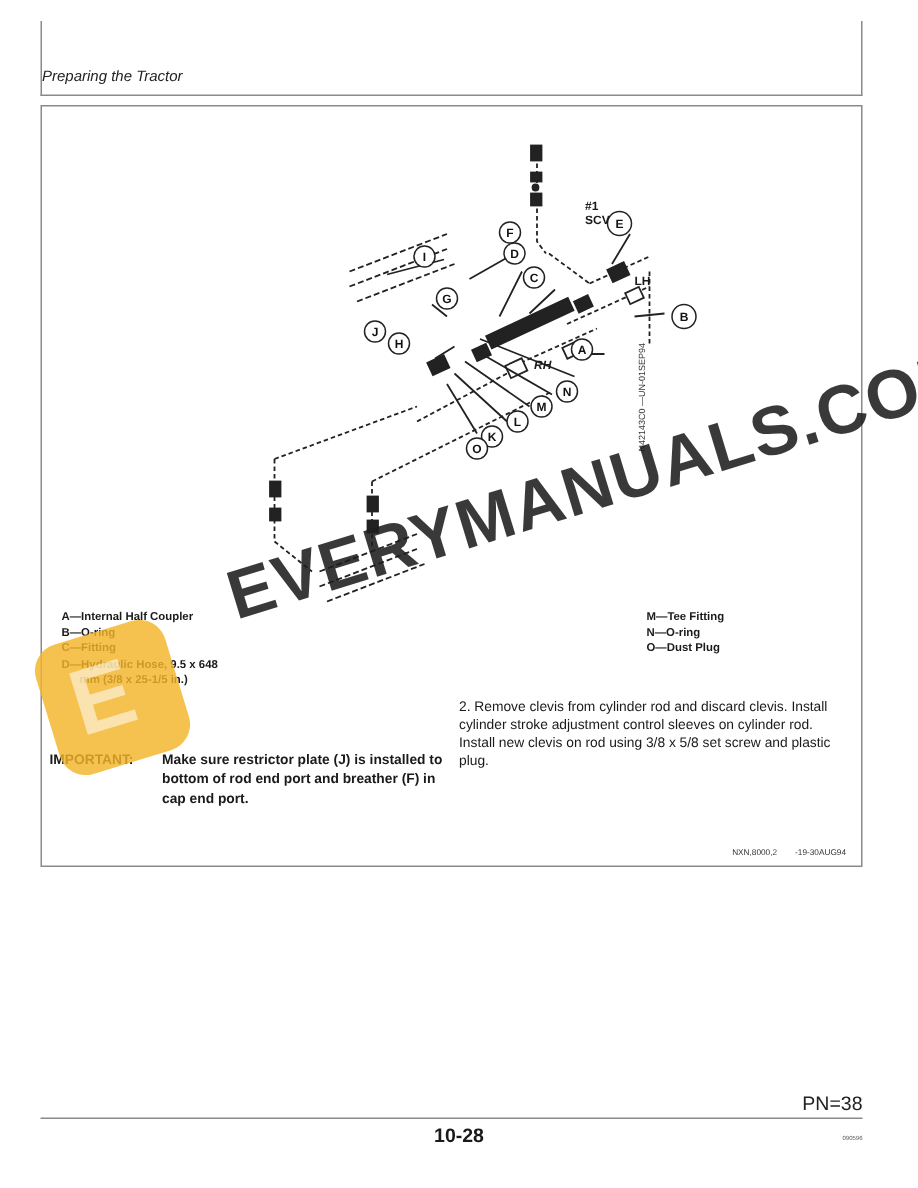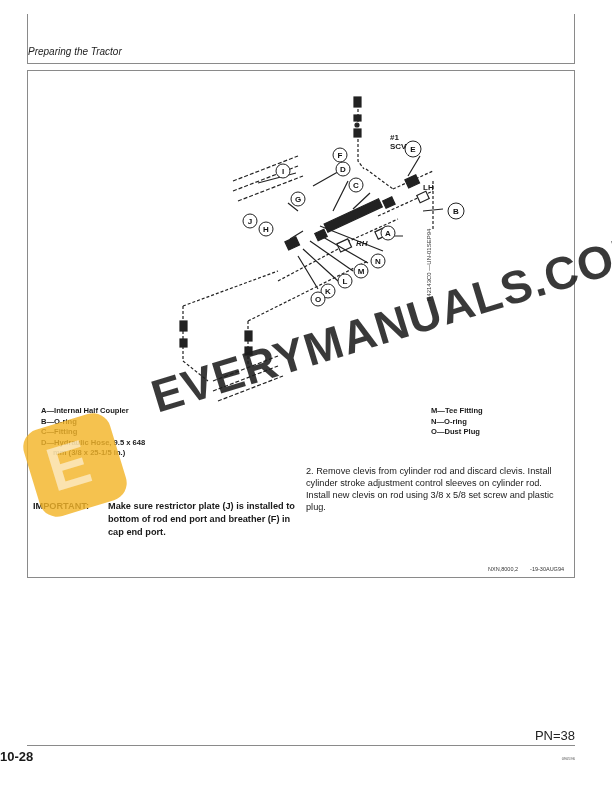--- a/index.html
+++ b/index.html
@@ -17,21 +17,21 @@
   .legend { position: absolute; top: 335px; font-size: 7.6px; font-weight: bold; line-height: 10.6px; color: #1a1a1a; }
   .legend div { white-space: nowrap; }
   .legend .indent { padding-left: 12px; }
   .step { position: absolute; font-size: 9.2px; line-height: 12px; color: #1a1a1a; }
   .important { position: absolute; left: 5px; top: 429px; font-size: 9.2px; font-weight: bold; line-height: 13px; }
   .important .lbl { position: absolute; left: 0; top: 0; }
   .important .txt { position: absolute; left: 75px; top: 0; width: 200px; }
   .doc-ref { position: absolute; right: 10px; bottom: 5px; font-size: 5.5px; color: #333; white-space: nowrap; }
   .doc-ref span { margin-left: 12px; }
   .footer-rule { position: absolute; left: 27px; top: 745px; width: 548px; height: 1px; background: #8a8a8a; }
-  .page-num { position: absolute; left: 0; right: 0; top: 749px; text-align: left; font-size: 13px; font-weight: bold; }
+  .page-num { position: absolute; left: 0; right: 0; top: 749px; text-align: center; font-size: 13px; font-weight: bold; }
   .small-code { position: absolute; right: 37px; top: 756px; font-size: 4px; color: #555; }
   .pn { position: absolute; right: 37px; top: 728px; font-size: 13px; color: #222; padding-left: 27px; }
   .watermark { position: absolute; left: 60px; top: 300px; width: 540px; height: 260px; pointer-events: none; }
   .wm-text { position: absolute; left: 85px; top: 72px; font-size: 46px; font-weight: bold; color: rgba(30,30,30,0.88);
              transform: rotate(-17deg); transform-origin: left top; letter-spacing: 1px; white-space: nowrap; }
   .wm-logo { position: absolute; left: -30px; top: 120px; width: 90px; height: 90px; border-radius: 18px;
              background: rgba(243,180,40,0.82); transform: rotate(-17deg); }
   .wm-logo .e { position: absolute; left: 18px; top: 8px; font-size: 62px; font-weight: bold; color: rgba(255,255,255,0.55); }
 </style>
 </head>

